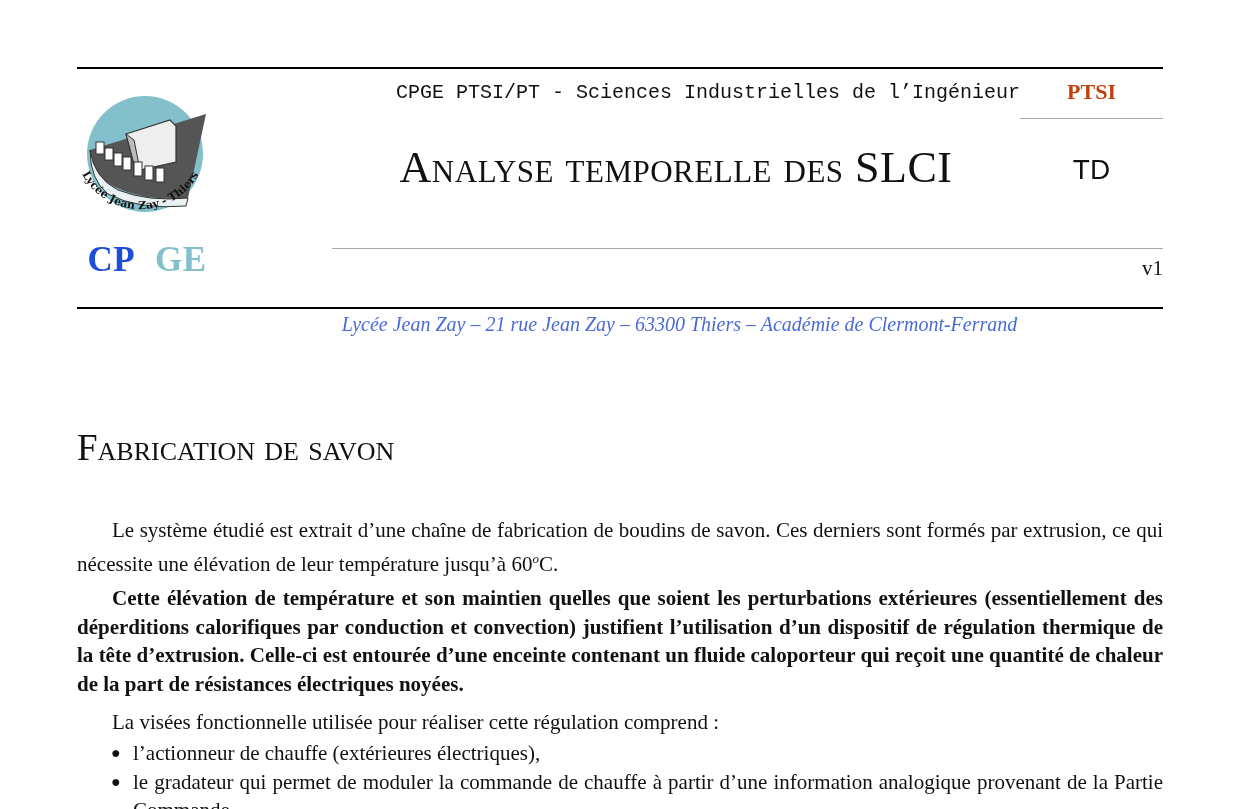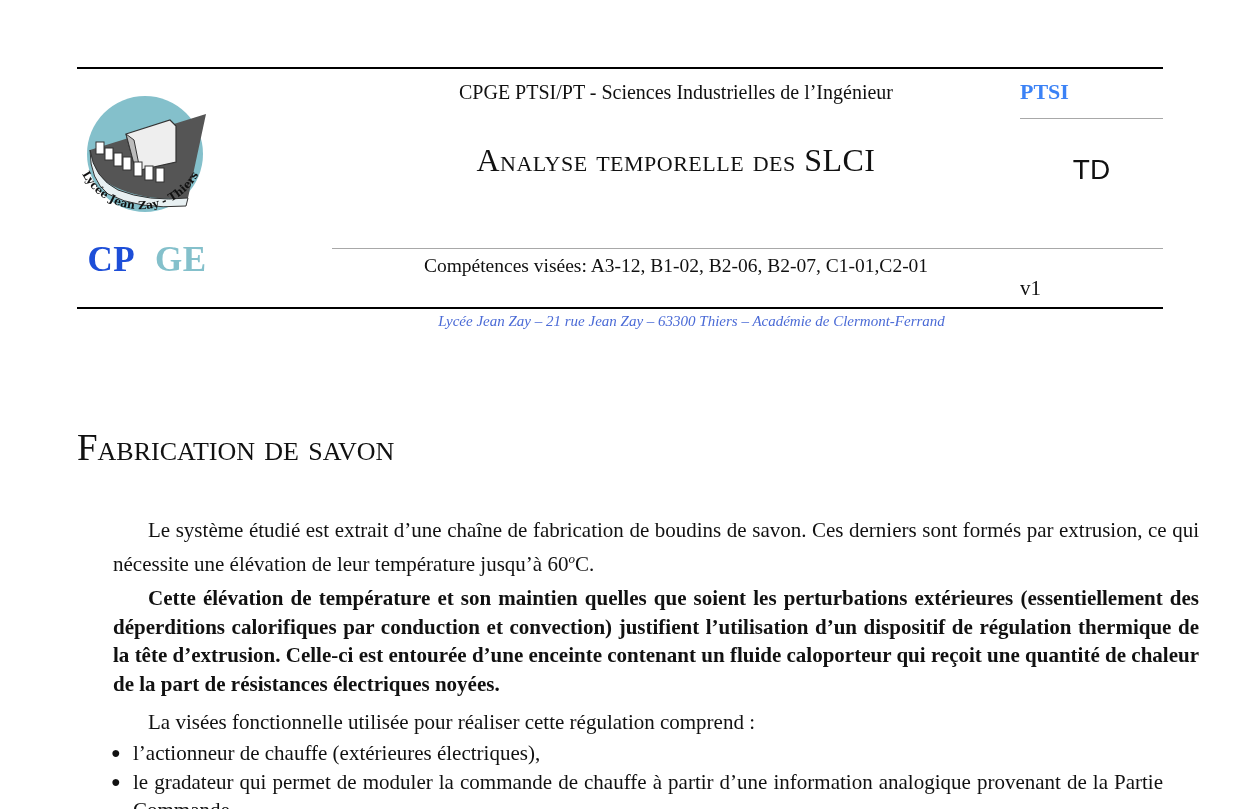--- a/index.html
+++ b/index.html
@@ -15,57 +15,56 @@
 
   .logo { position: absolute; left: 78px; top: 90px; width: 140px; height: 140px; }
   .cpge-logo-text {
     position: absolute; left: 77px; top: 240px; width: 140px; text-align: center;
     font-family: "Liberation Serif", serif; font-weight: bold; font-size: 35px; letter-spacing: 0.5px;
   }
   .cpge-logo-text .cp { color: #1d4ed8; }
   .cpge-logo-text .ge { color: #84c0cb; margin-left: 20px; }
 
   .header-course {
-    position: absolute; left: 332px; top: 81px; width: 688px; text-align: center;
-    font-family: Liberation Serif, serif; font-size: 20px;
+    position: absolute; left: 332px; top: 81px; width: 688px; text-align: right;
+    font-family: Liberation Mono, monospace; font-size: 20px;
   }
   .header-level {
-    position: absolute; left: 1020px; top: 79px; width: 143px; text-align: left;
-    font-family: "Liberation Serif", serif; font-weight: bold; font-size: 22px; color: #3b82f6;
+    position: absolute; left: 1020px; top: 79px; width: 143px; text-align: center;
+    font-family: "Liberation Serif", serif; font-weight: bold; font-size: 22px; color: #c2410c;
   }
   .header-title {
     position: absolute; left: 332px; top: 142px; width: 688px; text-align: center;
-    font-family: "Liberation Serif", serif; font-size: 32px; font-variant: small-caps; letter-spacing: 0.5px;
+    font-family: "Liberation Serif", serif; font-size: 44px; font-variant: small-caps; letter-spacing: 0.5px;
   }
   .header-type {
     position: absolute; left: 1020px; top: 154px; width: 143px; text-align: center;
     font-family: Liberation Sans, sans-serif; font-size: 28px;
   }
   .header-competences {
     position: absolute; left: 332px; top: 253px; width: 688px; text-align: center;
     font-family: "Liberation Serif", serif; font-size: 19.5px; line-height: 25px;
   }
   .header-version {
-    position: absolute; left: 1020px; top: 276px; width: 143px; text-align: left;
+    position: absolute; left: 1020px; top: 256px; width: 143px; text-align: right;
     font-family: "Liberation Serif", serif; font-size: 21px;
   }
   .address {
-    position: absolute; left: 71px; top: 313px; width: 1086px; text-align: center;
-    font-family: "Liberation Serif", serif; font-style: italic; font-size: 15px; color: #4a6ad6;
+    position: absolute; left: 59px; top: 313px; width: 1086px; text-align: center;
+    font-family: "Liberation Serif", serif; font-style: italic; font-size: 20px; color: #4a6ad6;
     padding-left: 155px; box-sizing: border-box;
   }
   .doc-title {
     position: absolute; left: 77px; top: 426px; width: 1086px; 
     font-family: "Liberation Serif", serif; font-size: 37px; font-variant: small-caps;
   }
   .body-text {
     position: absolute; left: 77px; width: 1086px;
     font-family: "Liberation Serif", serif; font-size: 21px; line-height: 28.7px;
     text-align: justify;
-    margin-left: 36px;
   }
   .body-text p { margin: 0; text-indent: 35px; }
   .p1 { top: 516px; }
   .p2 { top: 584px; font-weight: bold; }
   .p3 { top: 708px; }
   .list { position: absolute; left: 77px; top: 739px; width: 1086px; margin: 0; padding: 0; list-style: none;
     font-family: "Liberation Serif", serif; font-size: 21px; line-height: 28.7px; }
   .list li { position: relative; padding-left: 56px; text-align: justify; }
   .list li .bullet { position: absolute; left: 34px; top: 0; font-size: 16px; }
   sup { font-size: 13px; font-style: italic; }
@@ -103,21 +102,20 @@
 <div class="header-course">CPGE PTSI/PT - Sciences Industrielles de l’Ingénieur</div>
 <div class="header-level">PTSI</div>
 <div class="rule-ptsi"></div>
 
 <div class="header-title">Analyse temporelle des SLCI</div>
 <div class="header-type">TD</div>
 
 <div class="rule-mid"></div>
 
 <div class="header-competences">
-  <div>Compétences visées: A3-12, B1-02, B2-06, B2-07, C1-01,C2-01</div>
 </div>
 <div class="header-version">v1</div>
 
 <div class="rule-bottom"></div>
 
 <div class="address">Lycée Jean Zay – 21 rue Jean Zay – 63300 Thiers – Académie de Clermont-Ferrand</div>
 
 <div class="doc-title">Fabrication de savon</div>
 
 <div class="body-text p1">

